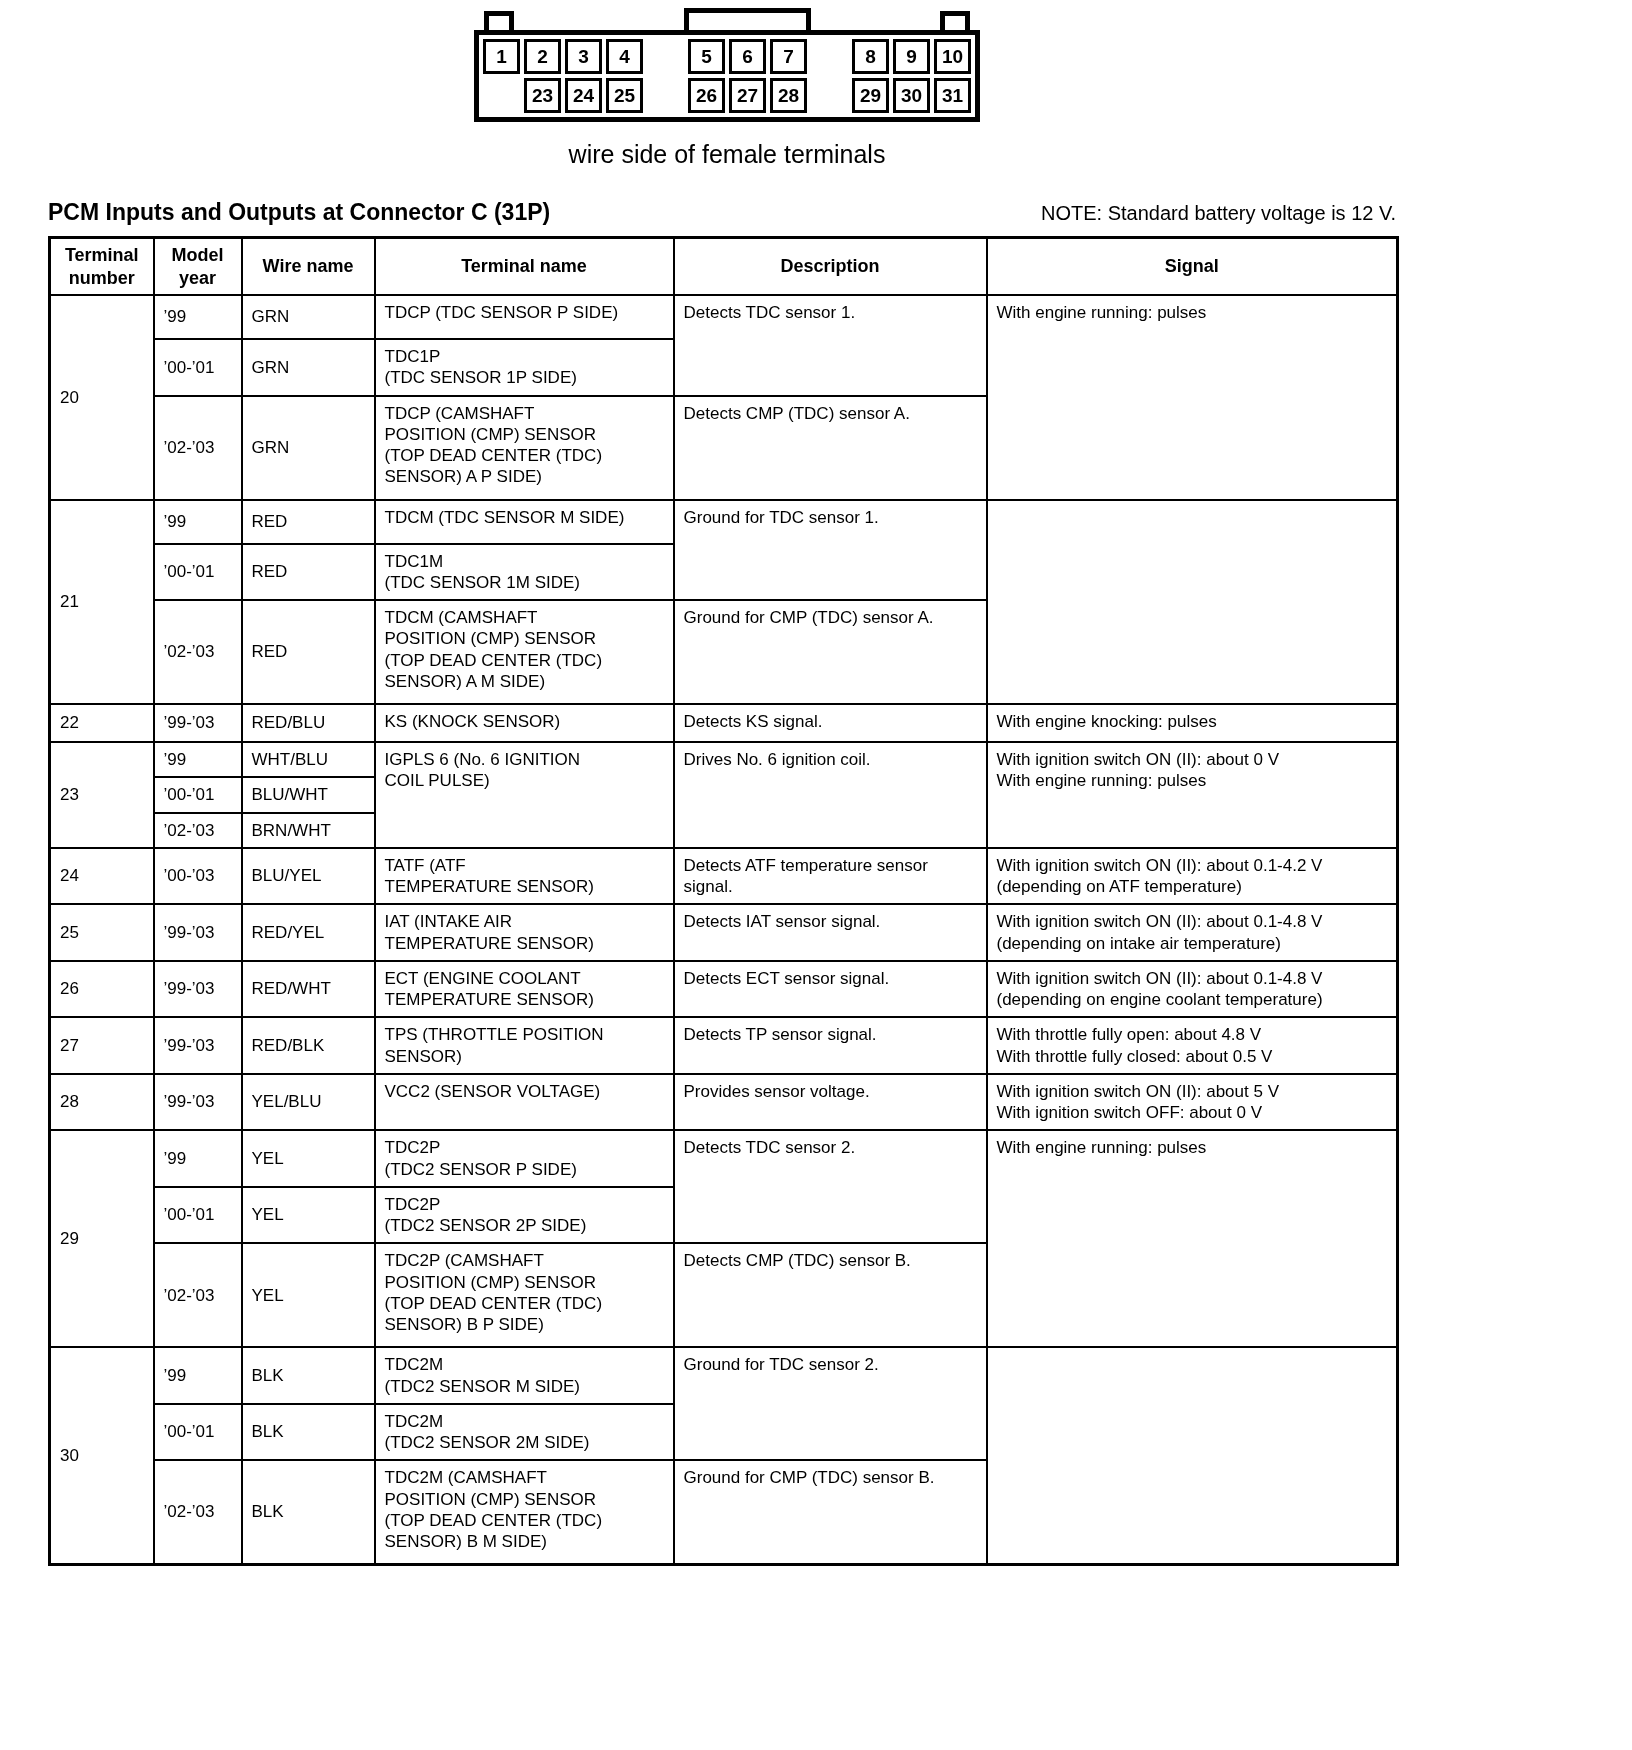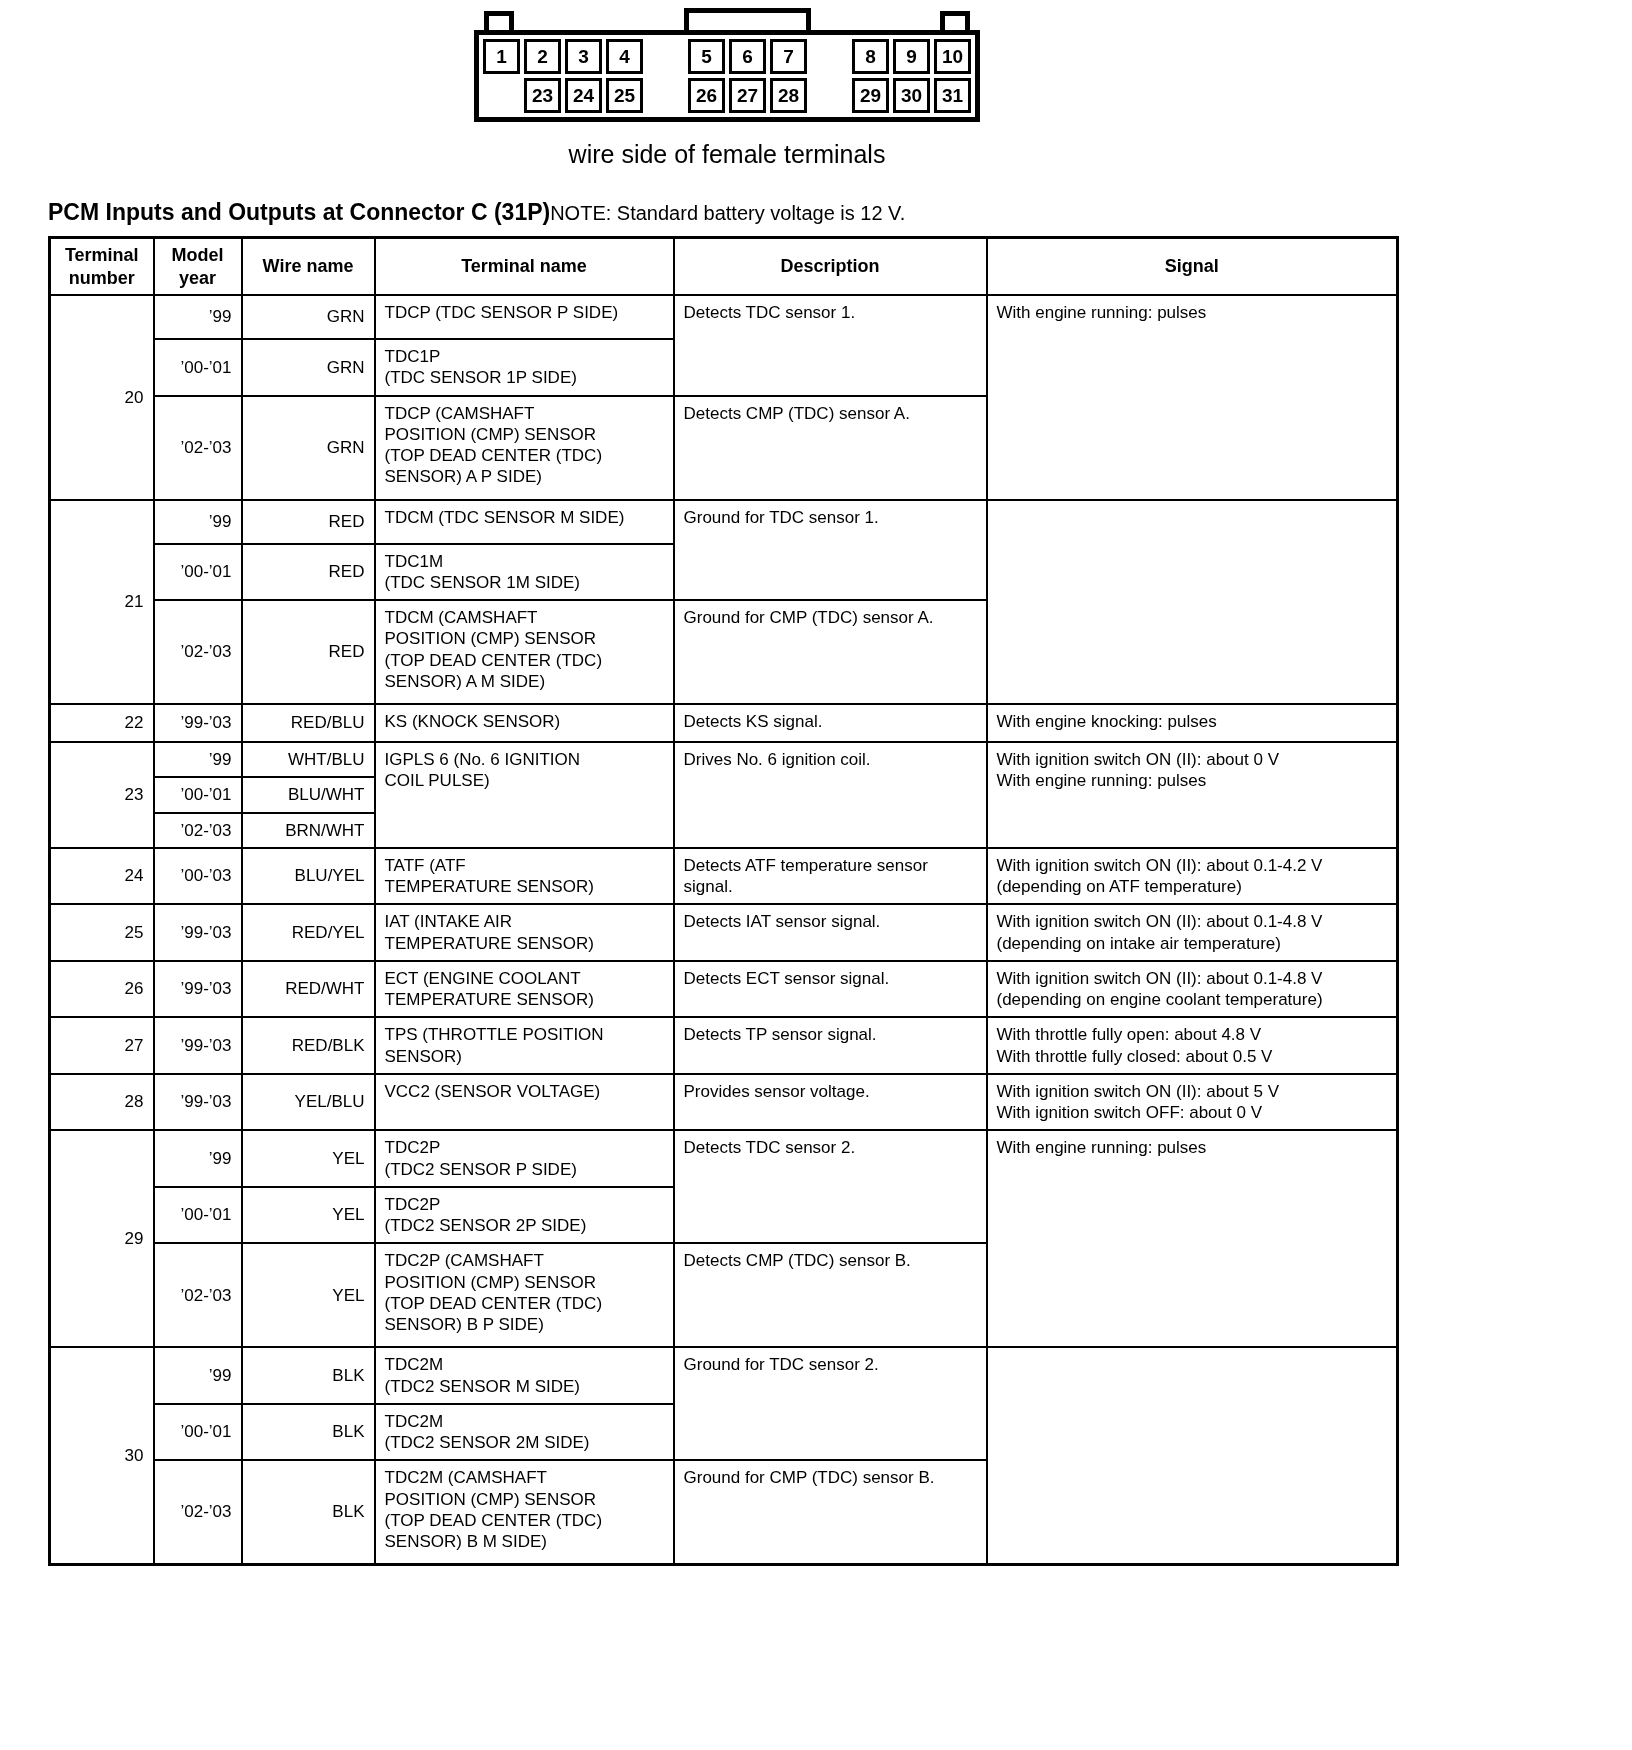--- a/index.html
+++ b/index.html
@@ -30,42 +30,42 @@
     border: 5px solid #000; border-bottom: none; background: #fff; z-index: 0;
   }
   .tab-left  { left: 10px;  width: 30px; }
   .tab-mid   { left: 210px; width: 127px; top: -22px; height: 22px; }
   .tab-right { right: 10px; width: 30px; }
   .connector-caption { text-align: center; font-size: 25px; margin-top: 18px; }
 
   
   .title-row {
     width: 1348px; margin: 30px 0 10px 48px;
-    display: flex; justify-content: flex-start; align-items: baseline;
+    display: flex; justify-content: space-between; align-items: baseline;
   }
   .page-title { font-size: 23px; font-weight: bold; }
   .page-note  { font-size: 20px; }
 
   
   table.pcm-table {
     border-collapse: collapse; table-layout: fixed;
     width: 1348px; margin: 4px 0 20px 48px;
     border: 3px solid #000;
     padding-left: 44px;
   }
   .pcm-table th, .pcm-table td {
     border: 2px solid #000;
     line-height: 1.25;
   }
   .pcm-table th {
     font-size: 18px; font-weight: bold; text-align: center; vertical-align: middle;
     white-space: pre-line; padding: 5px; height: 56px;
   }
   .pcm-table td { font-size: 17px; padding: 6px 9px; }
-  td.term, td.year, td.wire { text-align: right; vertical-align: middle; }
+  td.term, td.year, td.wire { text-align: left; vertical-align: middle; }
   td.name, td.desc, td.signal { text-align: left; vertical-align: top; white-space: pre-line; }
   tr.h44  { height: 44px; }
   tr.h54  { height: 54px; }
   tr.h104 { height: 104px; }
   tr.h38  { height: 38px; }
   tr.h32  { height: 32px; }
 </style>
 </head>
 <body>
 

